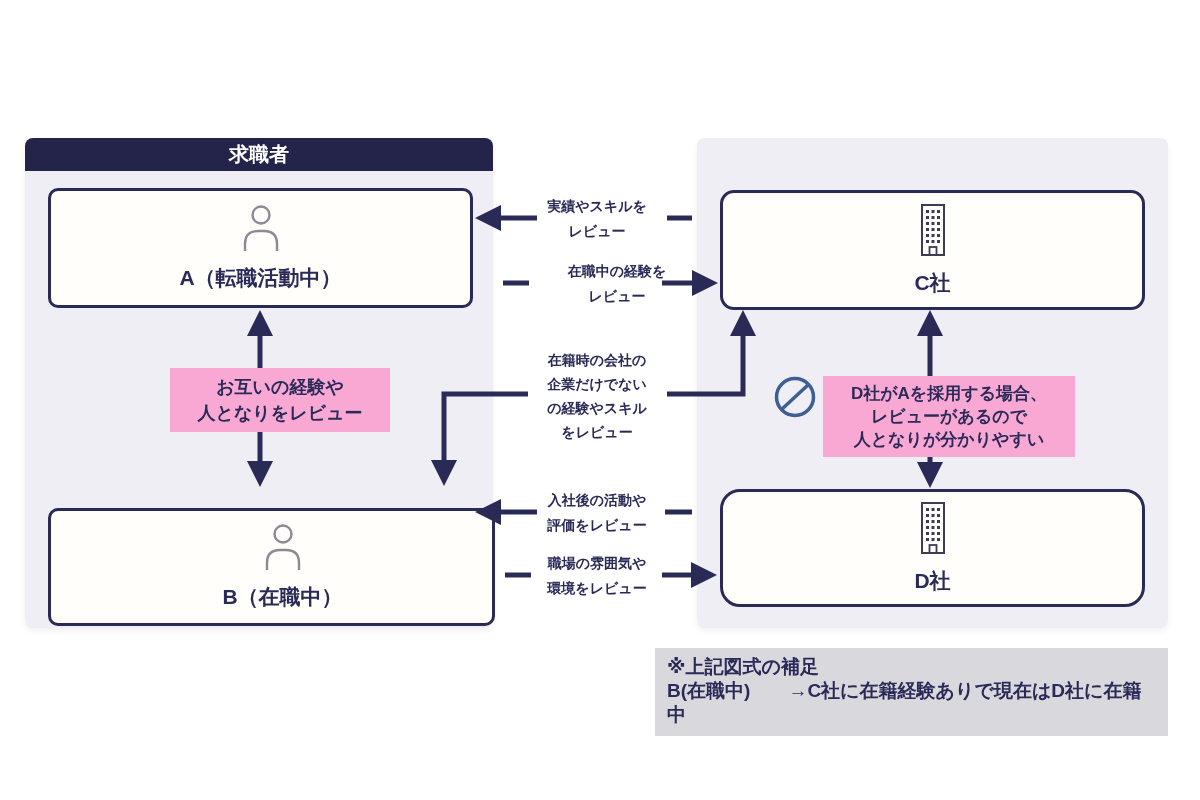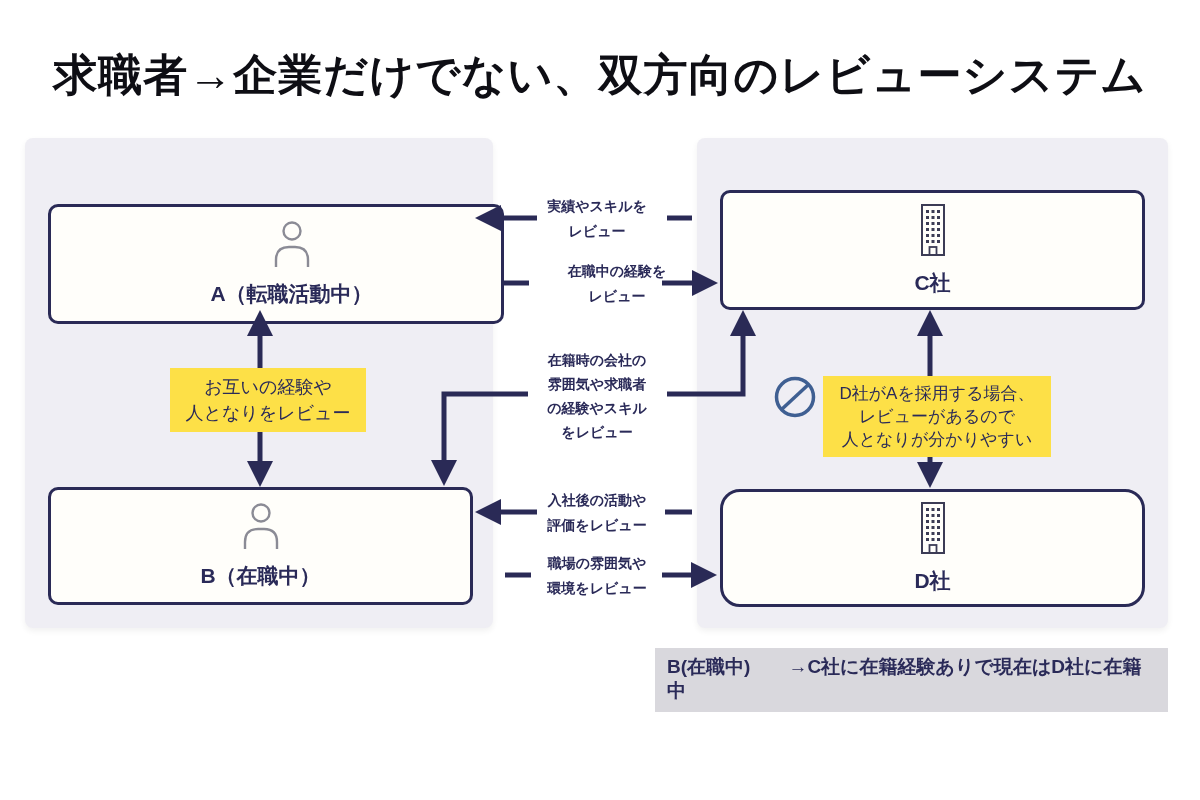--- a/index.html
+++ b/index.html
@@ -11,58 +11,58 @@
          border-radius:8px;box-shadow:0 3px 6px rgba(0,0,0,0.06);}
   .panel-header{position:absolute;top:0;left:0;right:0;height:33px;background:#242349;
          border-radius:8px 8px 0 0;color:#ffffff;font-size:20px;font-weight:bold;
          text-align:center;line-height:33px;}
   .node{position:absolute;left:23px;width:419px;background:#fffefa;border:3px solid #2a2a56;
         border-radius:10px;display:flex;flex-direction:column;align-items:center;
         justify-content:center;gap:8px;}
   .node-label{font-size:21px;font-weight:bold;color:#2a2a58;}
   .lbl{position:absolute;font-size:14px;font-weight:bold;color:#2a2a58;text-align:center;
        line-height:25px;white-space:pre-line;}
-  .float-lbl{position:absolute;background:#fde047;font-weight:normal;color:#2a2a58;
-       text-align:center;white-space:pre-line;padding:6px 8px;}
+  .float-lbl{position:absolute;background:#f9a8d4;font-weight:bold;color:#2a2a58;
+       text-align:center;white-space:pre-line;padding:6px 20px;}
   svg.overlay{position:absolute;left:0;top:0;pointer-events:none;}
   .note{position:absolute;left:655px;top:648px;width:489px;background:#d9d8dd;
         padding:7px 12px 9px 12px;font-size:19px;font-weight:bold;color:#2a2a58;
         line-height:24px;}
   .note div{white-space:pre-wrap;}
 </style>
 </head>
 <body>
 
 <div id="stage">
 
-  <div class="title">求職者→企業だけでない、双方向のレビューシステム</div>
 
   <div class="panel" style="left:25px;">
-    <div class="node" style="top:66px;height:114px;padding-left:31px;">
+    <div class="panel-header">求職者</div>
+    <div class="node" style="top:50px;height:114px;">
       <span>
         <svg width="44" height="48" viewBox="0 0 44 48">
           <circle cx="22" cy="11" r="8.5" fill="none" stroke="#8b8b95" stroke-width="2.4"></circle>
           <path d="M6,47 L6,40 Q6,27 19,27 L25,27 Q38,27 38,40 L38,47" fill="none" stroke="#8b8b95" stroke-width="2.4"></path>
         </svg>
       </span>
       <span class="node-label">A（転職活動中）</span>
     </div>
-    <div class="node" style="top:349px;height:112px;">
+    <div class="node" style="top:370px;height:112px;padding-left:22px;">
       <span>
         <svg width="44" height="48" viewBox="0 0 44 48">
           <circle cx="22" cy="11" r="8.5" fill="none" stroke="#8b8b95" stroke-width="2.4"></circle>
           <path d="M6,47 L6,40 Q6,27 19,27 L25,27 Q38,27 38,40 L38,47" fill="none" stroke="#8b8b95" stroke-width="2.4"></path>
         </svg>
       </span>
       <span class="node-label">B（在職中）</span>
     </div>
   </div>
 
   <div class="panel" style="left:697px;width:471px;">
-    <div class="node" style="top:52px;height:114px;">
+    <div class="node" style="top:52px;height:114px;border-radius:14px;">
       <span>
         <svg width="36" height="54" viewBox="0 0 36 54">
           <rect x="7" y="2" width="22" height="50" fill="none" stroke="#3c3c55" stroke-width="2"></rect>
           <g fill="#3c3c55">
             <rect x="11" y="7" width="3" height="3"></rect>
               <rect x="16.5" y="7" width="3" height="3"></rect>
               <rect x="22" y="7" width="3" height="3"></rect>
             <rect x="11" y="13" width="3" height="3"></rect>
               <rect x="16.5" y="13" width="3" height="3"></rect>
               <rect x="22" y="13" width="3" height="3"></rect>
@@ -155,31 +155,32 @@
       <circle cx="795" cy="397" r="18.5"></circle>
       <line x1="808.5" y1="384.5" x2="781.5" y2="409.5"></line>
     </g>
   </svg>
 
   <div class="lbl" style="left:527px;top:194px;width:140px;">実績やスキルを
 レビュー</div>
   <div class="lbl" style="left:547px;top:259px;width:140px;">在職中の経験を
 レビュー</div>
   <div class="lbl" style="left:524px;top:348px;width:146px;line-height:24px;">在籍時の会社の
-雰囲気や求職者
+企業だけでない
 の経験やスキル
 をレビュー</div>
   <div class="lbl" style="left:527px;top:488px;width:140px;">入社後の活動や
 評価をレビュー</div>
   <div class="lbl" style="left:527px;top:551px;width:140px;">職場の雰囲気や
 環境をレビュー</div>
 
   <div class="float-lbl" style="left:170px;top:368px;width:180px;font-size:18px;line-height:26px;">お互いの経験や
 人となりをレビュー</div>
   <div class="float-lbl" style="left:823px;top:376px;width:212px;font-size:17px;line-height:23px;">D社がAを採用する場合、
 レビューがあるので
 人となりが分かりやすい</div>
 
   <div class="note">
+    <div>※上記図式の補足</div>
     <div>B(在職中)　　→C社に在籍経験ありで現在はD社に在籍中</div>
   </div>
 
 </div>
 
 </body></html>

